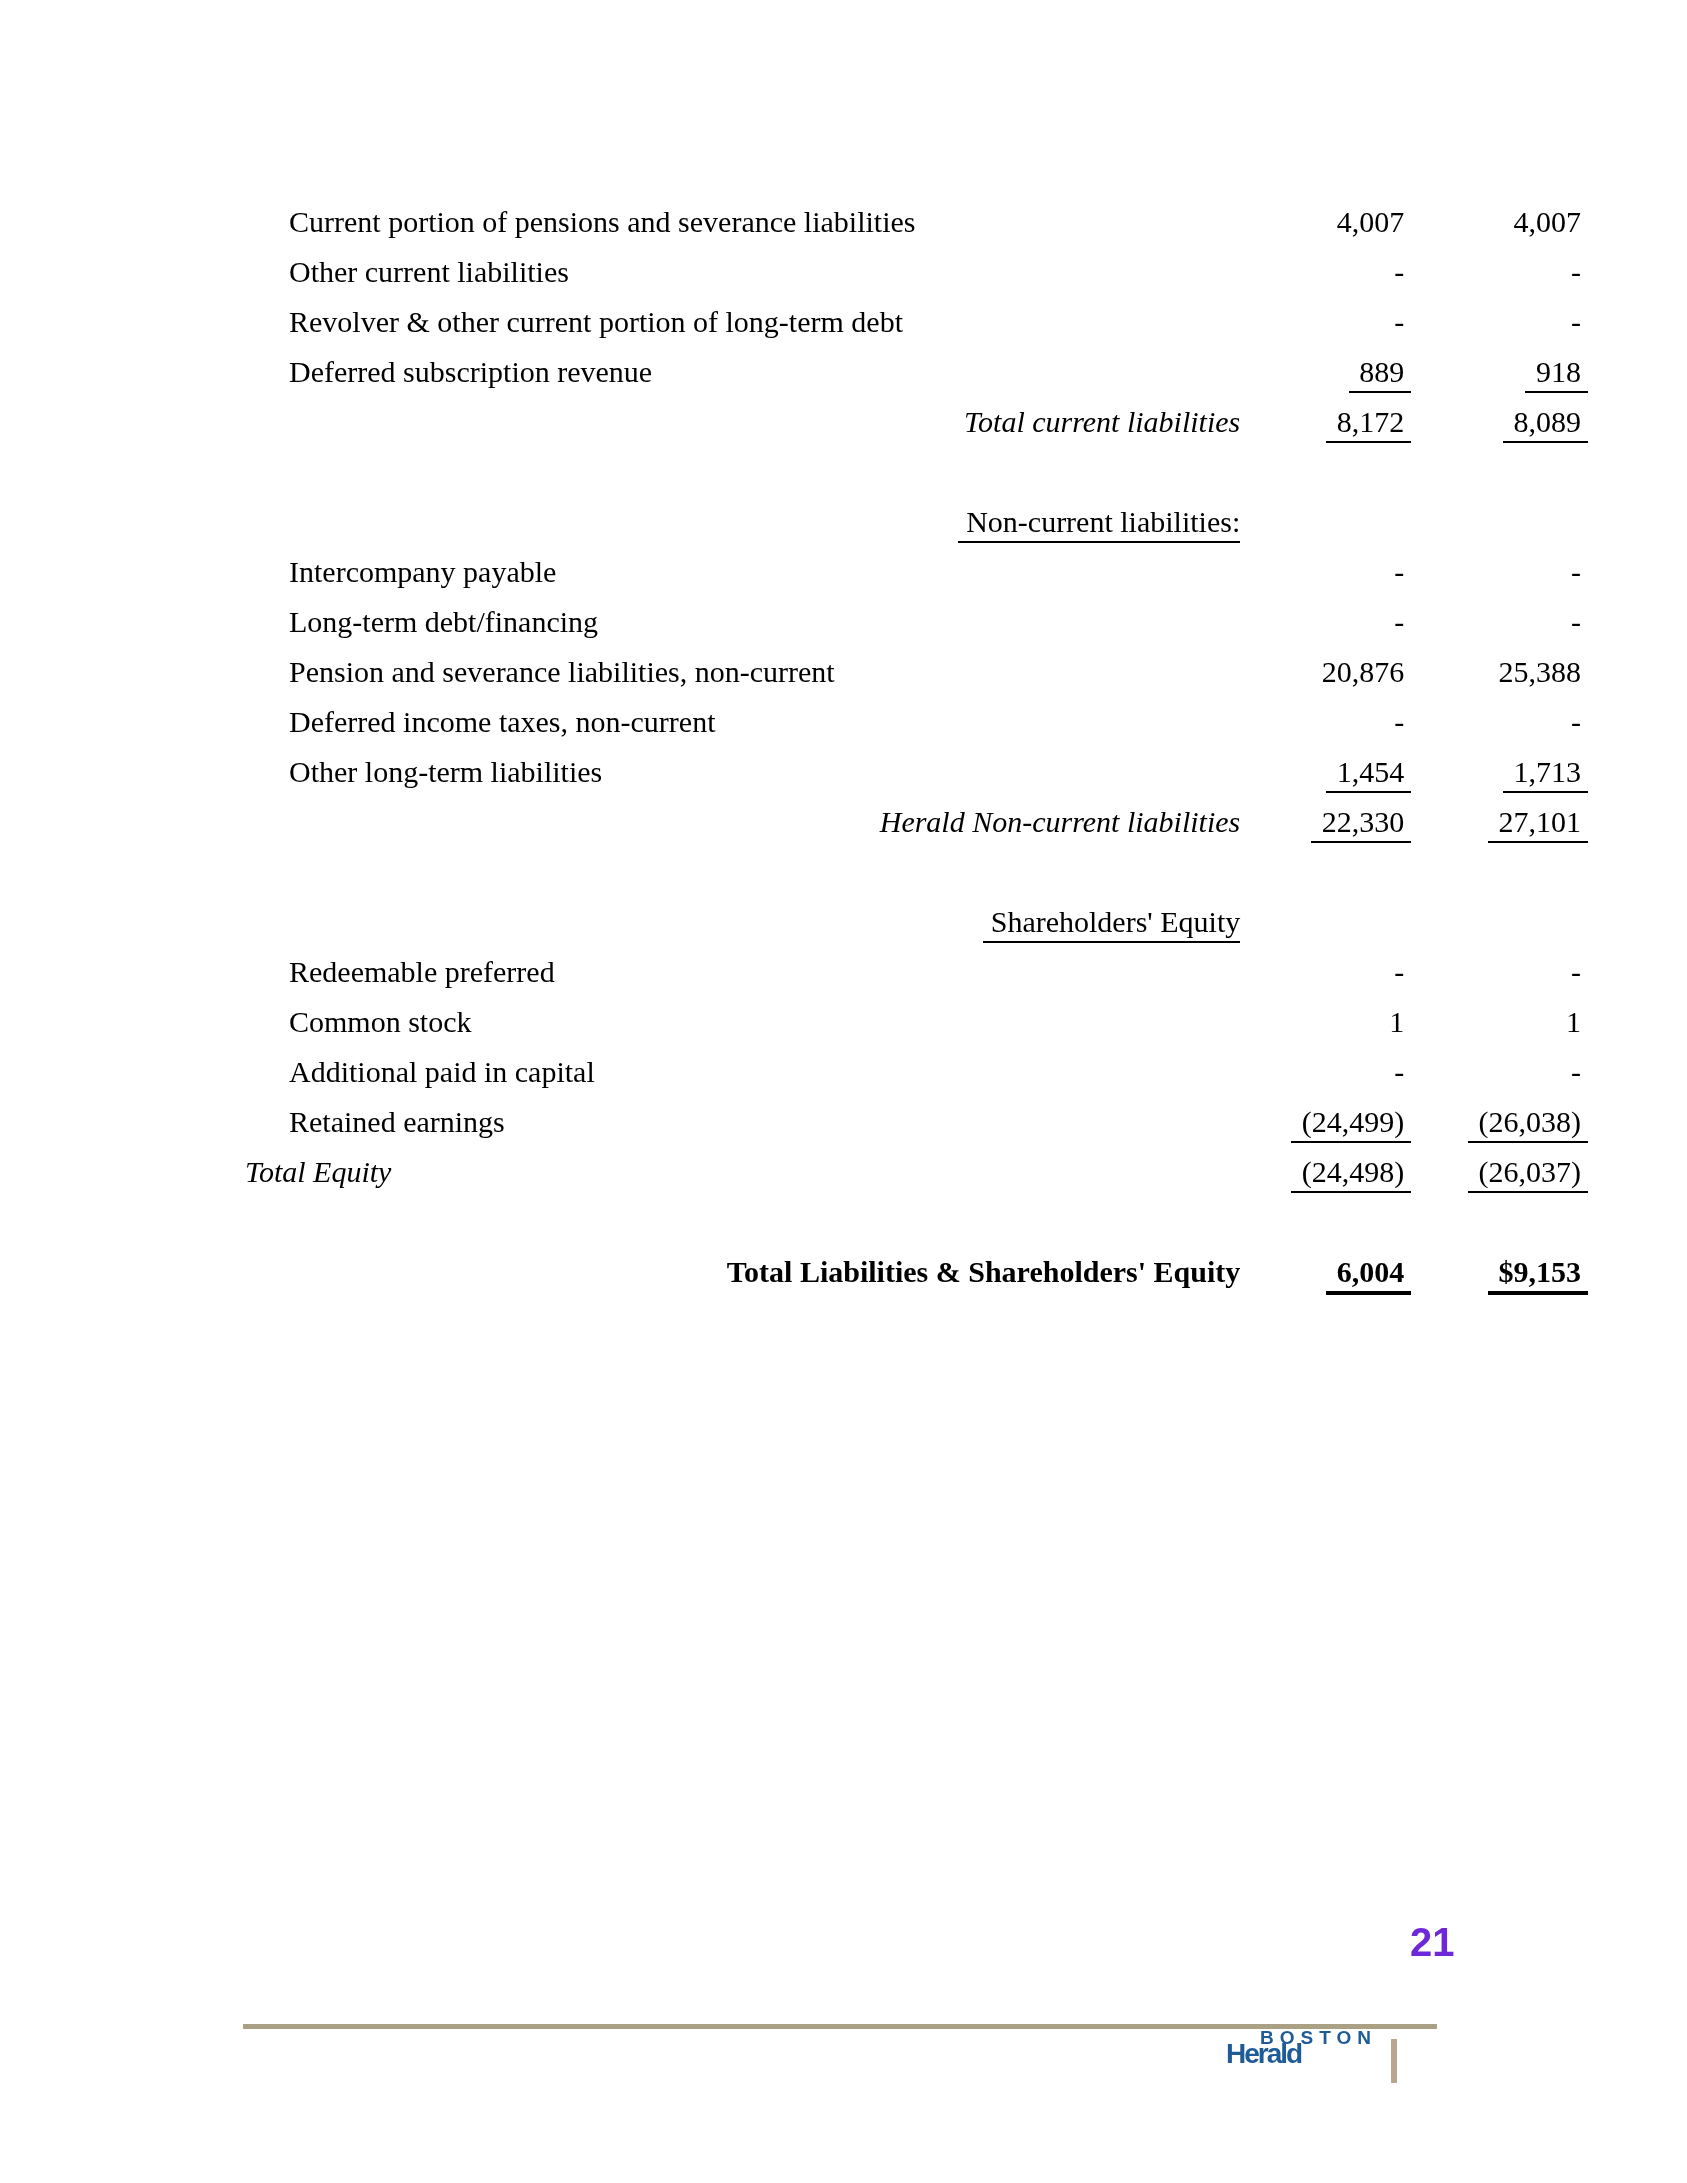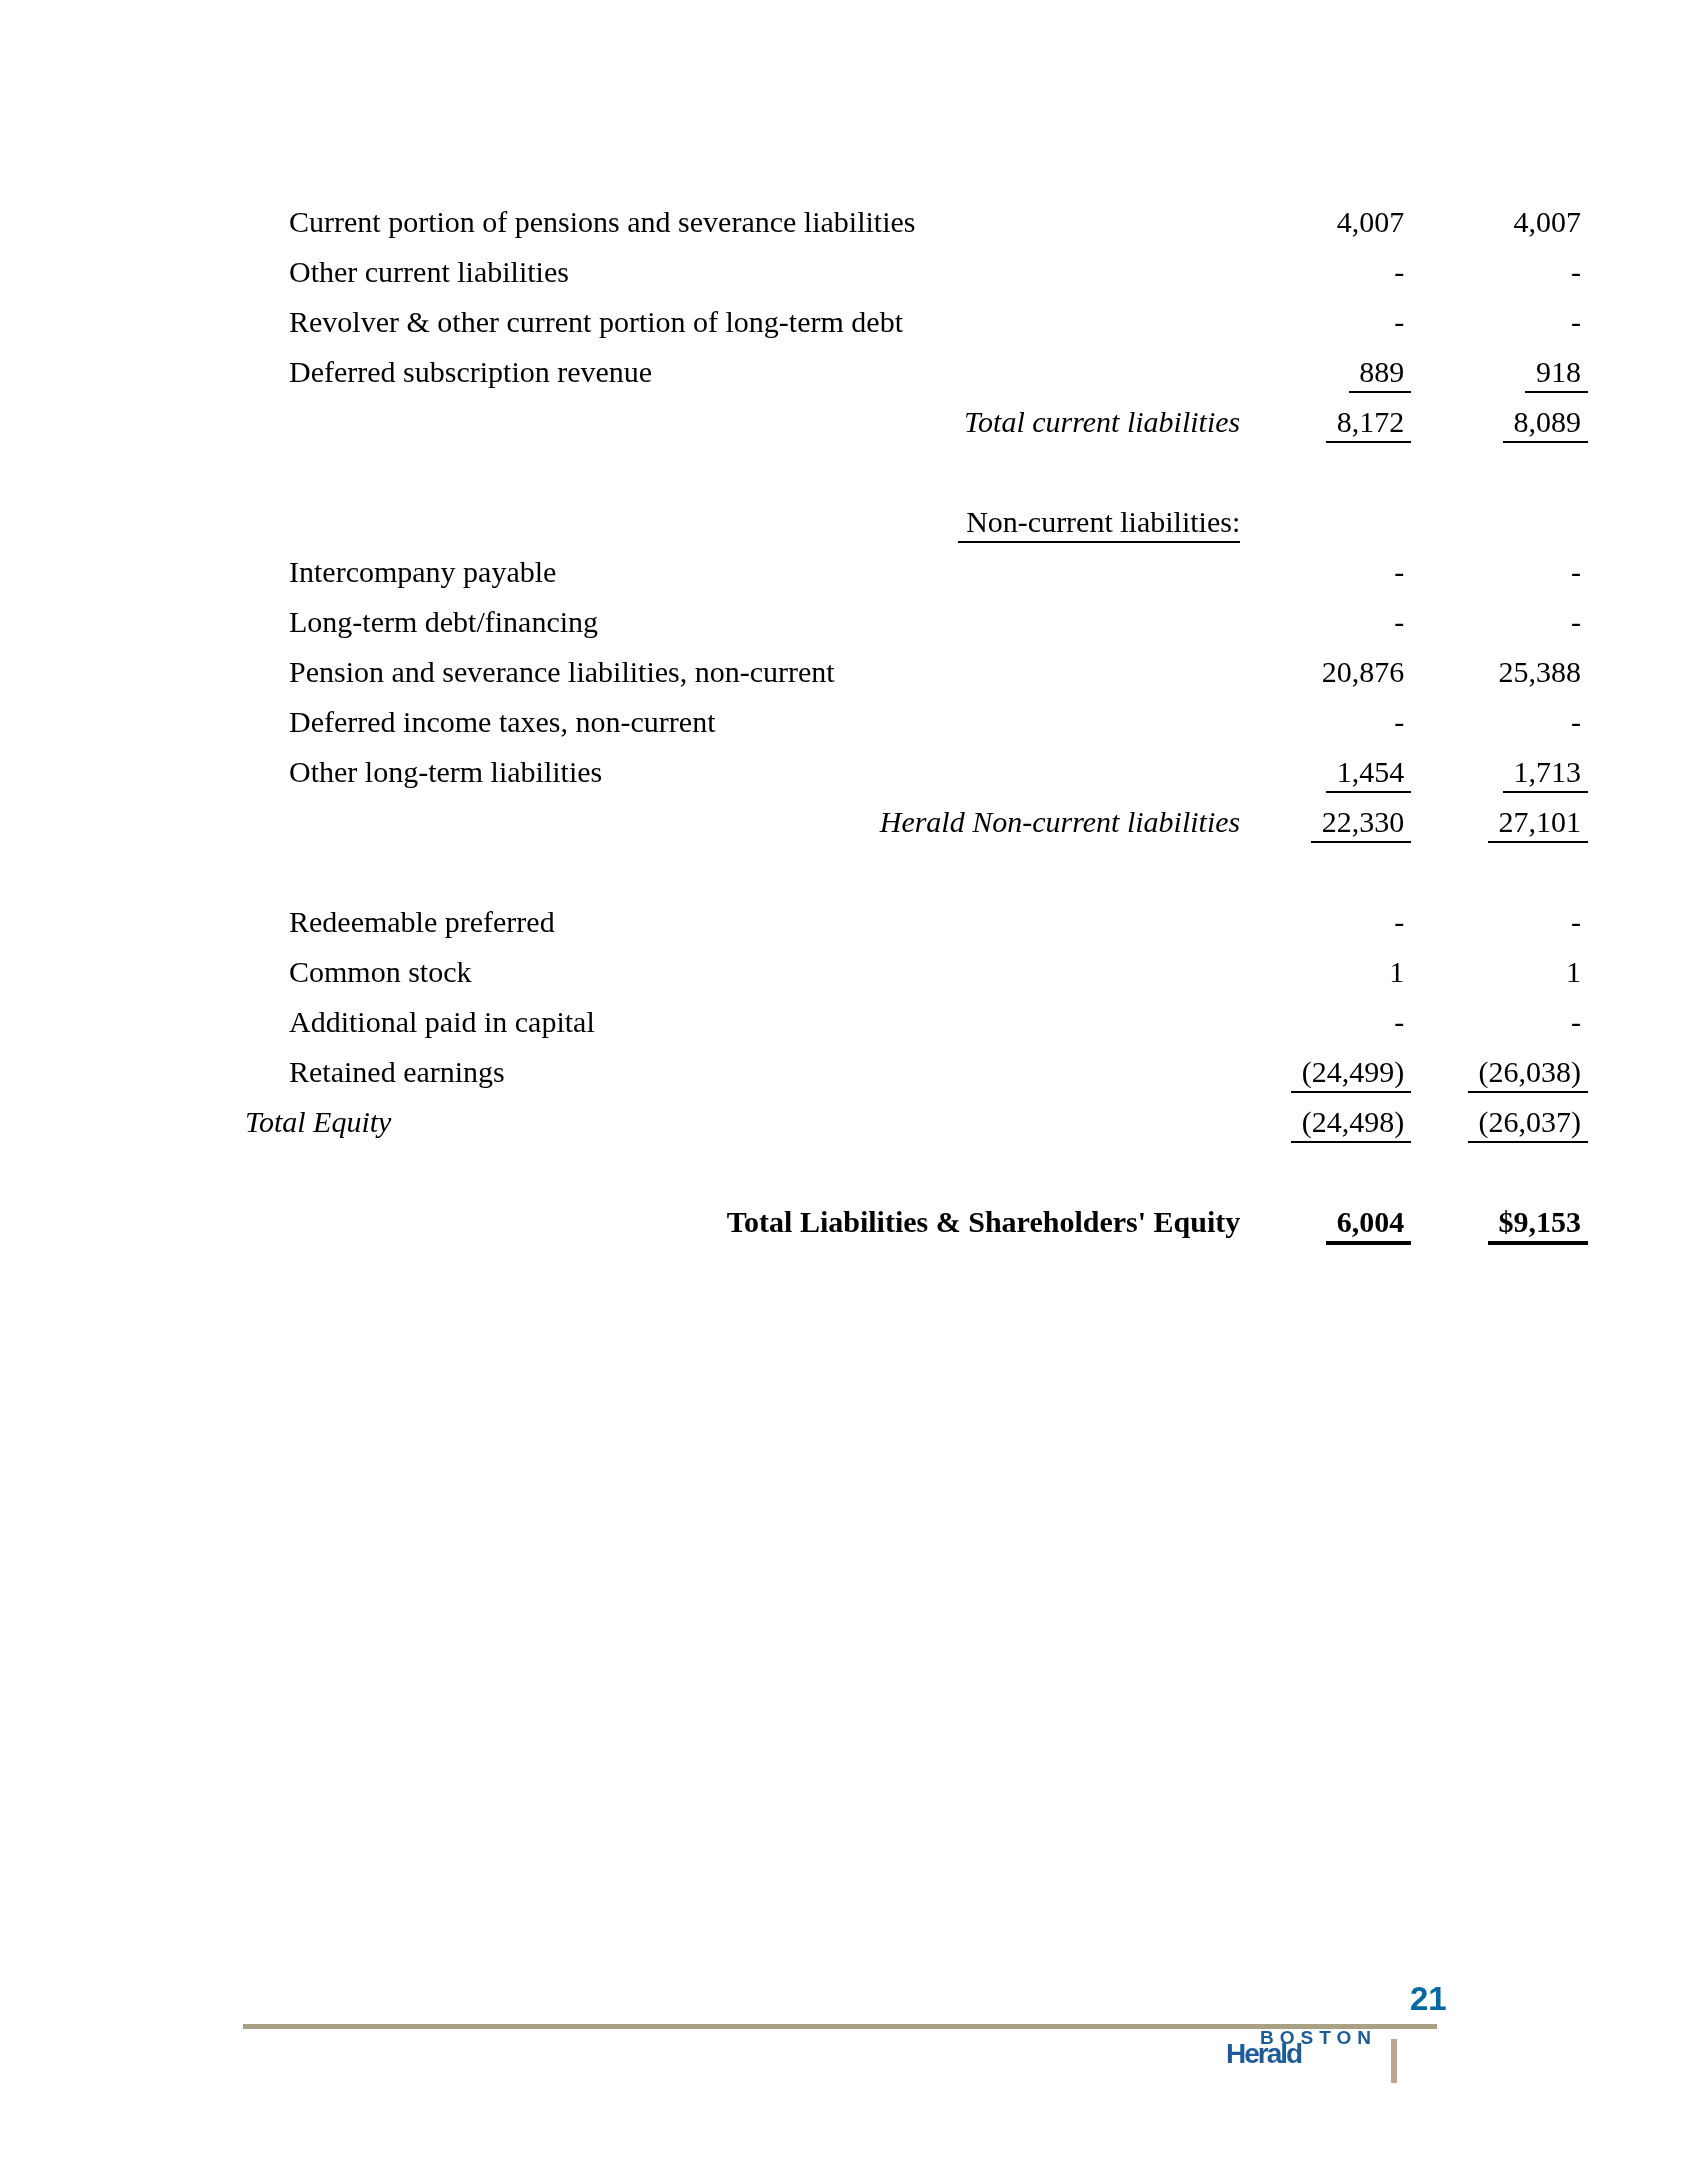--- a/index.html
+++ b/index.html
@@ -38,23 +38,23 @@
     font-family: "Liberation Sans", sans-serif; font-weight: bold;
     font-size: 19px; letter-spacing: 6px; line-height: 16px; white-space: nowrap;
   }
   .logo .herald {
     position: absolute; top: 3.3px; left: 0;
     font-family: "Liberation Sans", sans-serif; font-weight: bold;
     font-size: 28px; letter-spacing: -2px; line-height: 41px; white-space: nowrap;
   }
   .vbar { position: absolute; left: 1391px; top: 2039px; width: 6px; height: 44px; }
   .pagenum {
-    position: absolute; left: 1410px; top: 1982px;
+    position: absolute; left: 1410px; top: 1925px;
     font-family: "Liberation Sans", sans-serif; font-weight: bold;
-    font-size: 33px; line-height: 34px; color: #0369a1;
+    font-size: 40px; line-height: 34px; color: #6d28d9;
   }
 </style>
 </head>
 <body>
 
 <div class="page">
 
   <div class="sheet">
 
     <div class="row">
@@ -126,20 +126,25 @@
     </div>
 
     <div class="row">
       <div class="c-label right it">Herald Non-current liabilities</div>
       <div class="c-v1"><span class="u">22,330</span></div>
       <div class="c-v2"><span class="u">27,101</span></div>
     </div>
 
     <div class="spacer"></div>
 
+    <div class="row">
+      <div class="c-label right"><span class="uhead">Shareholders' Equity</span></div>
+      <div class="c-v1"></div>
+      <div class="c-v2"></div>
+    </div>
 
     <div class="row">
       <div class="c-label">Redeemable preferred</div>
       <div class="c-v1">-</div>
       <div class="c-v2">-</div>
     </div>
 
     <div class="row">
       <div class="c-label">Common stock</div>
       <div class="c-v1">1</div>

